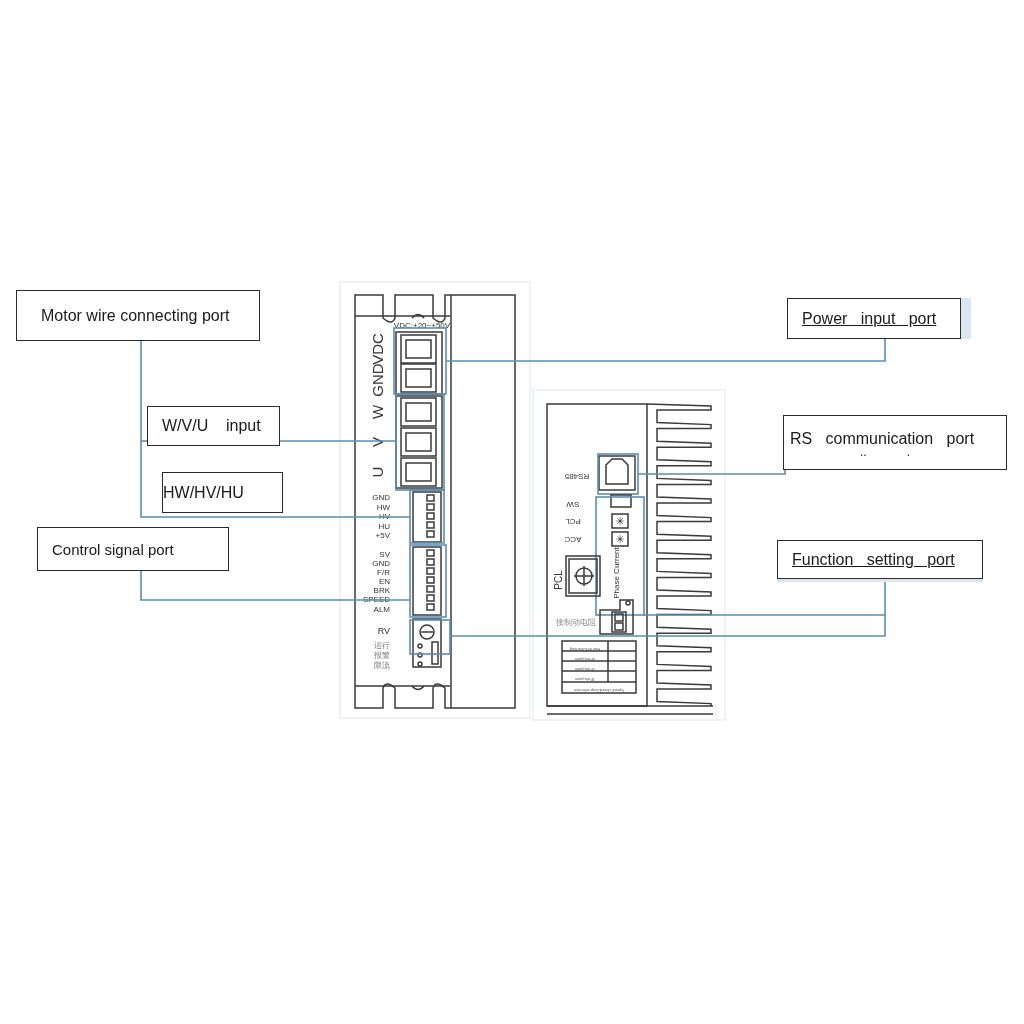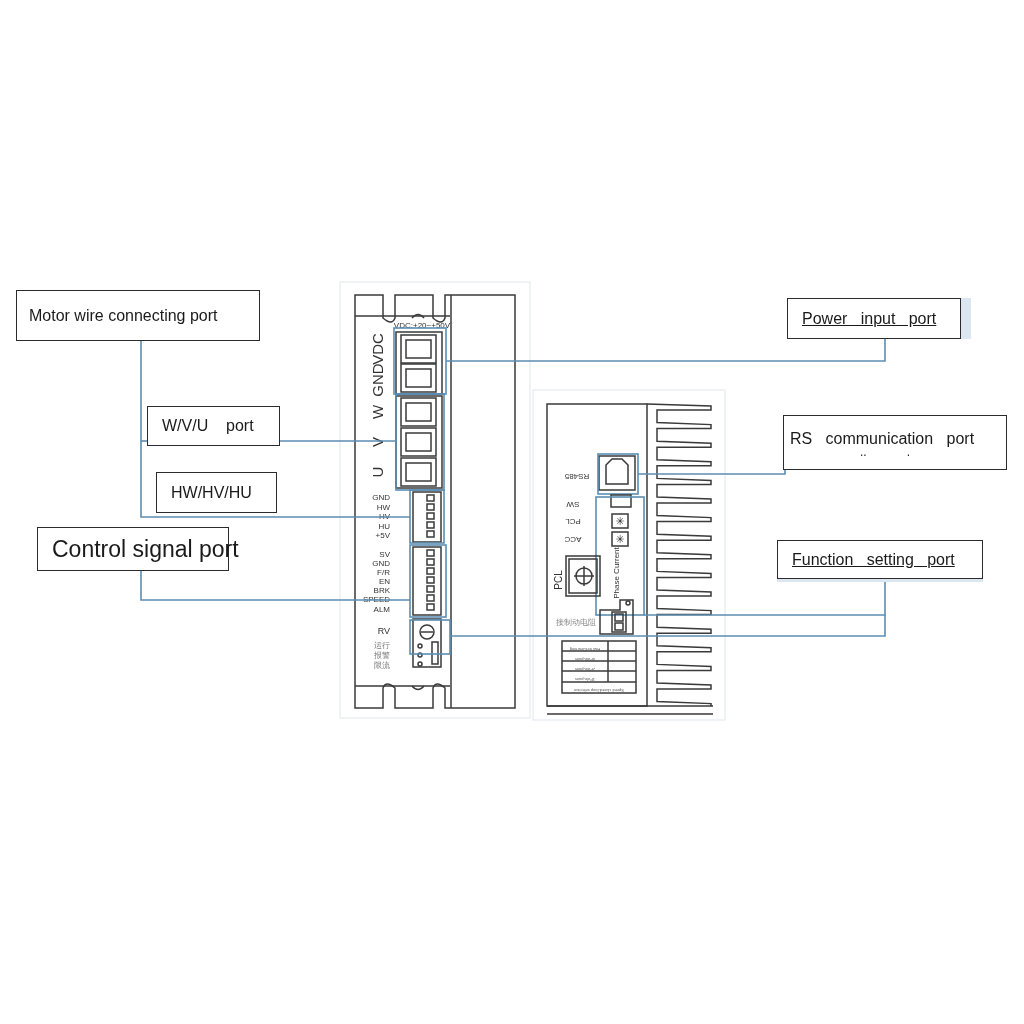--- a/index.html
+++ b/index.html
@@ -183,30 +183,30 @@
     <line class="blue" x1="280" y1="441" x2="396" y2="441"></line>
     <polyline class="blue" points="141,570 141,600 410,600"></polyline>
 
     <polyline class="blue" points="446,361 885,361 885,338"></polyline>
     <polyline class="blue" points="638,474 785,474 785,470"></polyline>
     <polyline class="blue" points="644,615 885,615 885,578"></polyline>
     <polyline class="blue" points="450,636 885,636 885,615"></polyline>
   </g>
 </svg>
 
-<div class="callout" style="left:16px;top:290px;width:244px;height:51px;padding-left:12px;">
+<div class="callout" style="left:16px;top:290px;width:244px;height:51px;padding-left:24px;">
   <span>Motor wire connecting port</span>
 </div>
 <div class="callout" style="left:147px;top:406px;width:133px;height:40px;padding-left:14px;">
-  <span>W/V/U    port</span>
-</div>
-<div class="callout" style="left:156px;top:472px;width:121px;height:41px;padding-left:14px;">
+  <span>W/V/U    input</span>
+</div>
+<div class="callout" style="left:162px;top:472px;width:121px;height:41px;padding-left:0;">
   <span>HW/HV/HU</span>
 </div>
-<div class="callout" style="left:37px;top:527px;width:192px;height:44px;padding-left:14px;font-size:23px;">
+<div class="callout" style="left:37px;top:527px;width:192px;height:44px;padding-left:14px;font-size:15px;">
   <span>Control signal port</span>
 </div>
 <div class="callout" style="left:787px;top:298px;width:174px;height:41px;padding-left:14px;box-shadow:10px 0 0 #dbe6f0;text-decoration:underline;">
   <span>Power   input   port</span>
 </div>
 <div class="callout" style="left:783px;top:415px;width:224px;height:55px;padding-left:6px;flex-direction:column;align-items:flex-start;justify-content:center;">
   <span>RS   communication   port</span>
   <span style="font-size:12px;line-height:8px;padding-left:70px;">..            .</span>
 </div>
 <div class="callout" style="left:777px;top:540px;width:206px;height:39px;padding-left:14px;box-shadow:0 3px 0 #dbe6f0;text-decoration:underline;">

